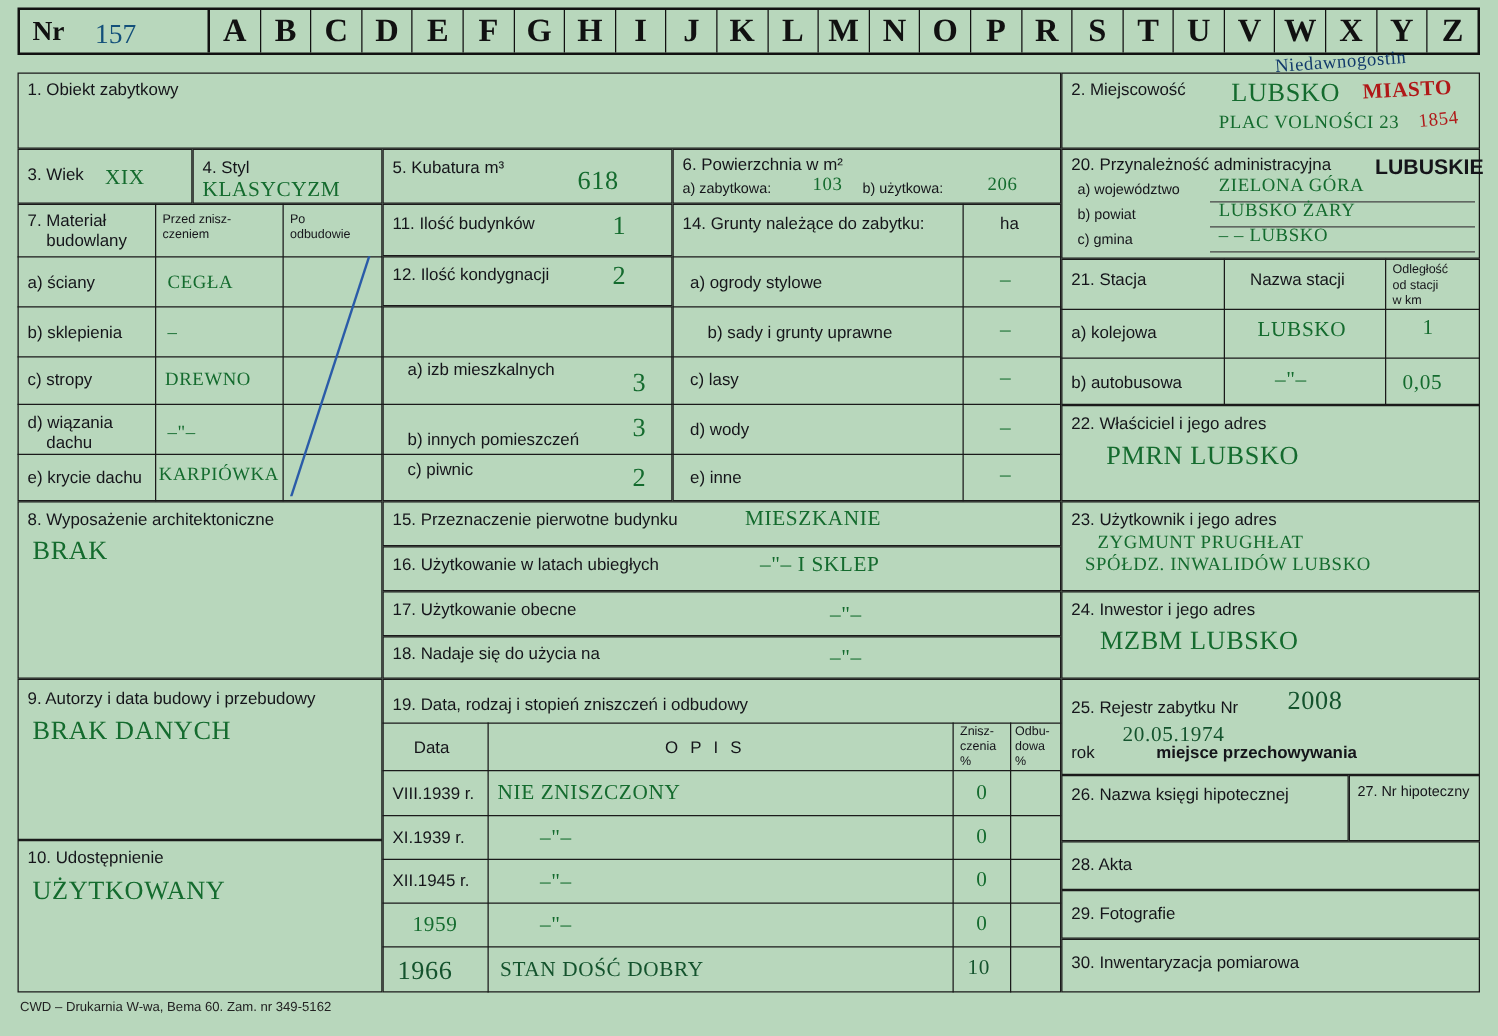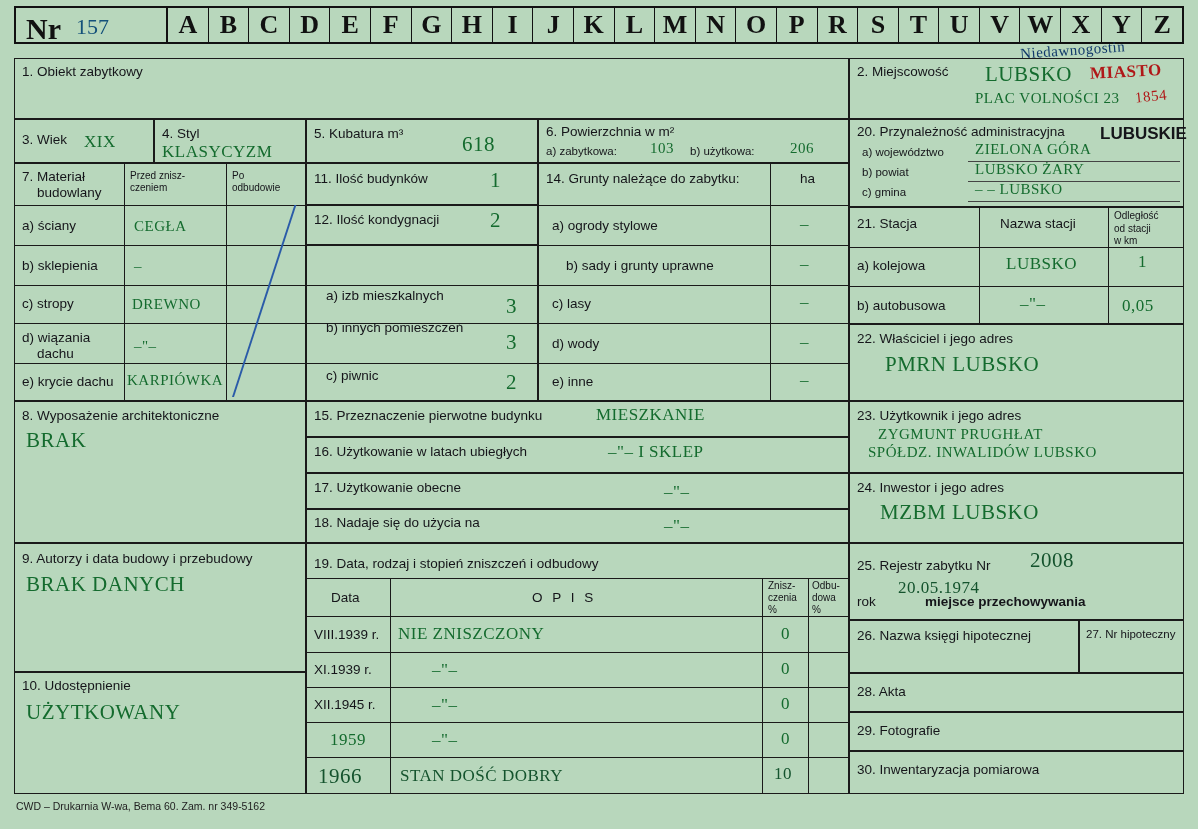--- a/index.html
+++ b/index.html
@@ -22,21 +22,21 @@
   .hw.dark{color:#123a6b;}
   .hw.big{font-size:21px;}
   .hw.sml{font-size:15px;}
 
   
   .alpha{position:absolute;left:14px;top:6px;width:1170px;height:38px;border:2px solid #111;box-sizing:border-box;display:flex;}
   .alpha .cellnr{width:150px;border-right:2px solid #111;position:relative;}
   .alpha .letters{flex:1;display:flex;}
   .alpha .letters div{flex:1;border-right:1px solid #111;display:flex;align-items:center;justify-content:center;font-size:26px;font-weight:bold;font-family:"Liberation Serif",serif;}
   .alpha .letters div:last-child{border-right:none;}
-  .nrlabel{position:absolute;left:10px;top:4px;font-size:30px;font-weight:bold;font-family:"Liberation Serif",serif;}
+  .nrlabel{position:absolute;left:10px;top:4px;font-size:22px;font-weight:bold;font-family:"Liberation Serif",serif;}
   .nrval{position:absolute;left:60px;top:6px;font-size:22px;color:#13507a;font-family:"Liberation Serif",serif;}
   .foot{position:absolute;left:16px;top:800px;font-size:10.5px;color:#222;}
 </style>
 </head>
 <body>
 
 <div class="sheet">
 
   <div class="alpha">
     <div class="cellnr">
@@ -151,21 +151,21 @@
   <div class="box" style="left:306px;top:205px;width:232px;height:40px;"></div>
   <span class="lbl" style="left:314px;top:212px;">12. Ilość kondygnacji</span>
   <span class="hw green big" style="left:490px;top:208px;">2</span>
 
   <div class="box" style="left:306px;top:245px;width:232px;height:156px;"></div>
   <div class="box" style="left:306px;top:285px;width:232px;height:0;border-width:1px 0 0 0;"></div>
   <div class="box" style="left:306px;top:323px;width:232px;height:0;border-width:1px 0 0 0;"></div>
   <div class="box" style="left:306px;top:363px;width:232px;height:0;border-width:1px 0 0 0;"></div>
   <span class="lbl" style="left:326px;top:288px;">a) izb mieszkalnych</span>
   <span class="hw green big" style="left:506px;top:294px;">3</span>
-  <span class="lbl" style="left:326px;top:320px;">b) innych pomieszczeń</span>
+  <span class="lbl" style="left:326px;top:344px;">b) innych pomieszczeń</span>
   <span class="hw green big" style="left:506px;top:330px;">3</span>
   <span class="lbl" style="left:326px;top:368px;">c) piwnic</span>
   <span class="hw green big" style="left:506px;top:370px;">2</span>
 
   <div class="box" style="left:538px;top:163px;width:311px;height:238px;"></div>
   <span class="lbl" style="left:546px;top:171px;">14. Grunty należące do zabytku:</span>
   <span class="lbl" style="left:800px;top:171px;">ha</span>
   <div class="box" style="left:770px;top:163px;width:0;height:238px;border-width:0 0 0 1px;"></div>
   <div class="box" style="left:538px;top:205px;width:311px;height:0;border-width:1px 0 0 0;"></div>
   <div class="box" style="left:538px;top:245px;width:311px;height:0;border-width:1px 0 0 0;"></div>

